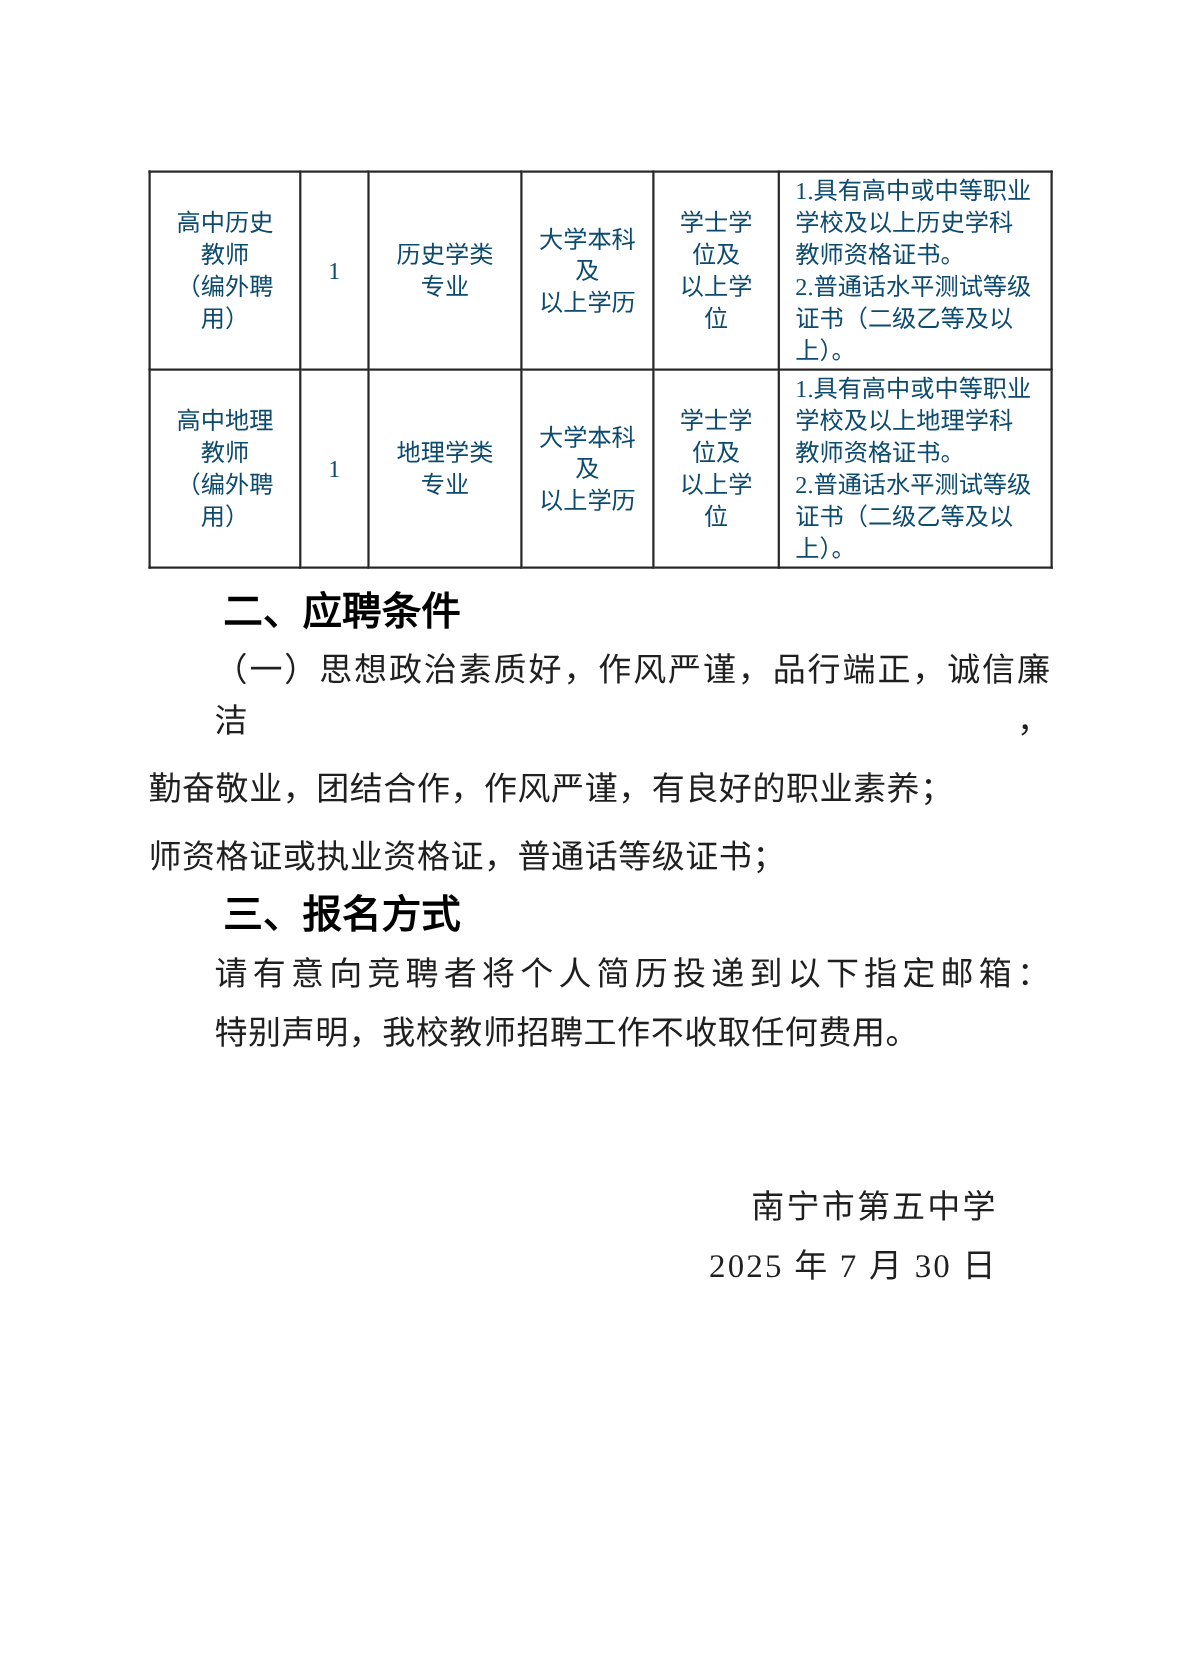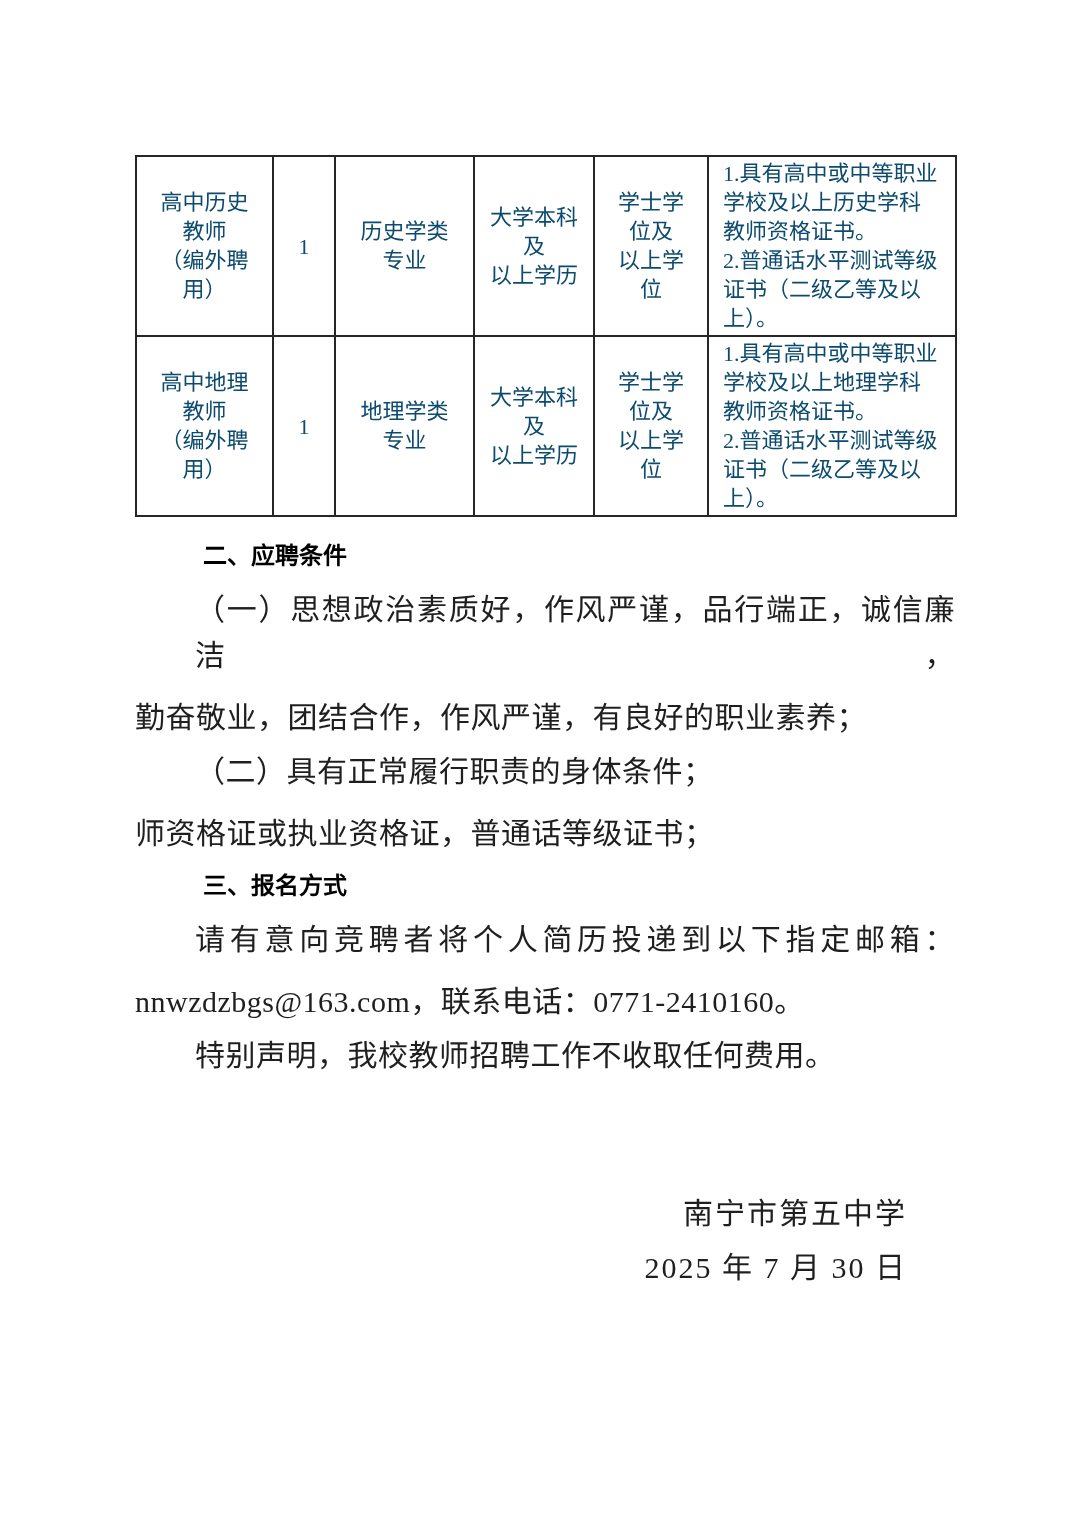--- a/index.html
+++ b/index.html
@@ -43,21 +43,21 @@
     font-size: 20px;
     line-height: 25px;
     padding: 3px 8px 3px 10px;
   }
   .req-item { text-align: left; }
 
   
   .sec-heading {
     font-family: "Liberation Sans", "DejaVu Sans", sans-serif;
     font-weight: bold;
-    font-size: 24px;
+    font-size: 36px;
     line-height: 46px;
     color: #000000;
     margin-left: 68px;
   }
   .h1m { margin-top: 16px; }
   .h2m { margin-top: 6px; }
 
   .line {
     font-size: 30px;
     line-height: 46px;
@@ -140,29 +140,27 @@
           </td>
         </tr>
       </tbody>
     </table>
 
     <div class="sec-heading h1m">二、应聘条件</div>
 
     <div class="line indent justify para-gap">（一）思想政治素质好，作风严谨，品行端正，诚信廉洁，</div>
     <div class="line">勤奋敬业，团结合作，作风严谨，有良好的职业素养；</div>
 
-    <div class="line indent para-gap">（二）具有正常履行职责的身体条件；</div>
 
     <div class="line">师资格证或执业资格证，普通话等级证书；</div>
 
 
     <div class="sec-heading h2m">三、报名方式</div>
 
     <div class="line indent justify para-gap">请有意向竞聘者将个人简历投递到以下指定邮箱：</div>
-    <div class="line">nnwzdzbgs@163.com，联系电话：0771-2410160。</div>
 
     <div class="line indent para-gap">特别声明，我校教师招聘工作不收取任何费用。</div>
 
     <div class="signature">
       <div class="sig-line">南宁市第五中学</div>
       <div class="sig-line">2025 年 7 月 30 日</div>
     </div>
 
   </div>
 </div>

